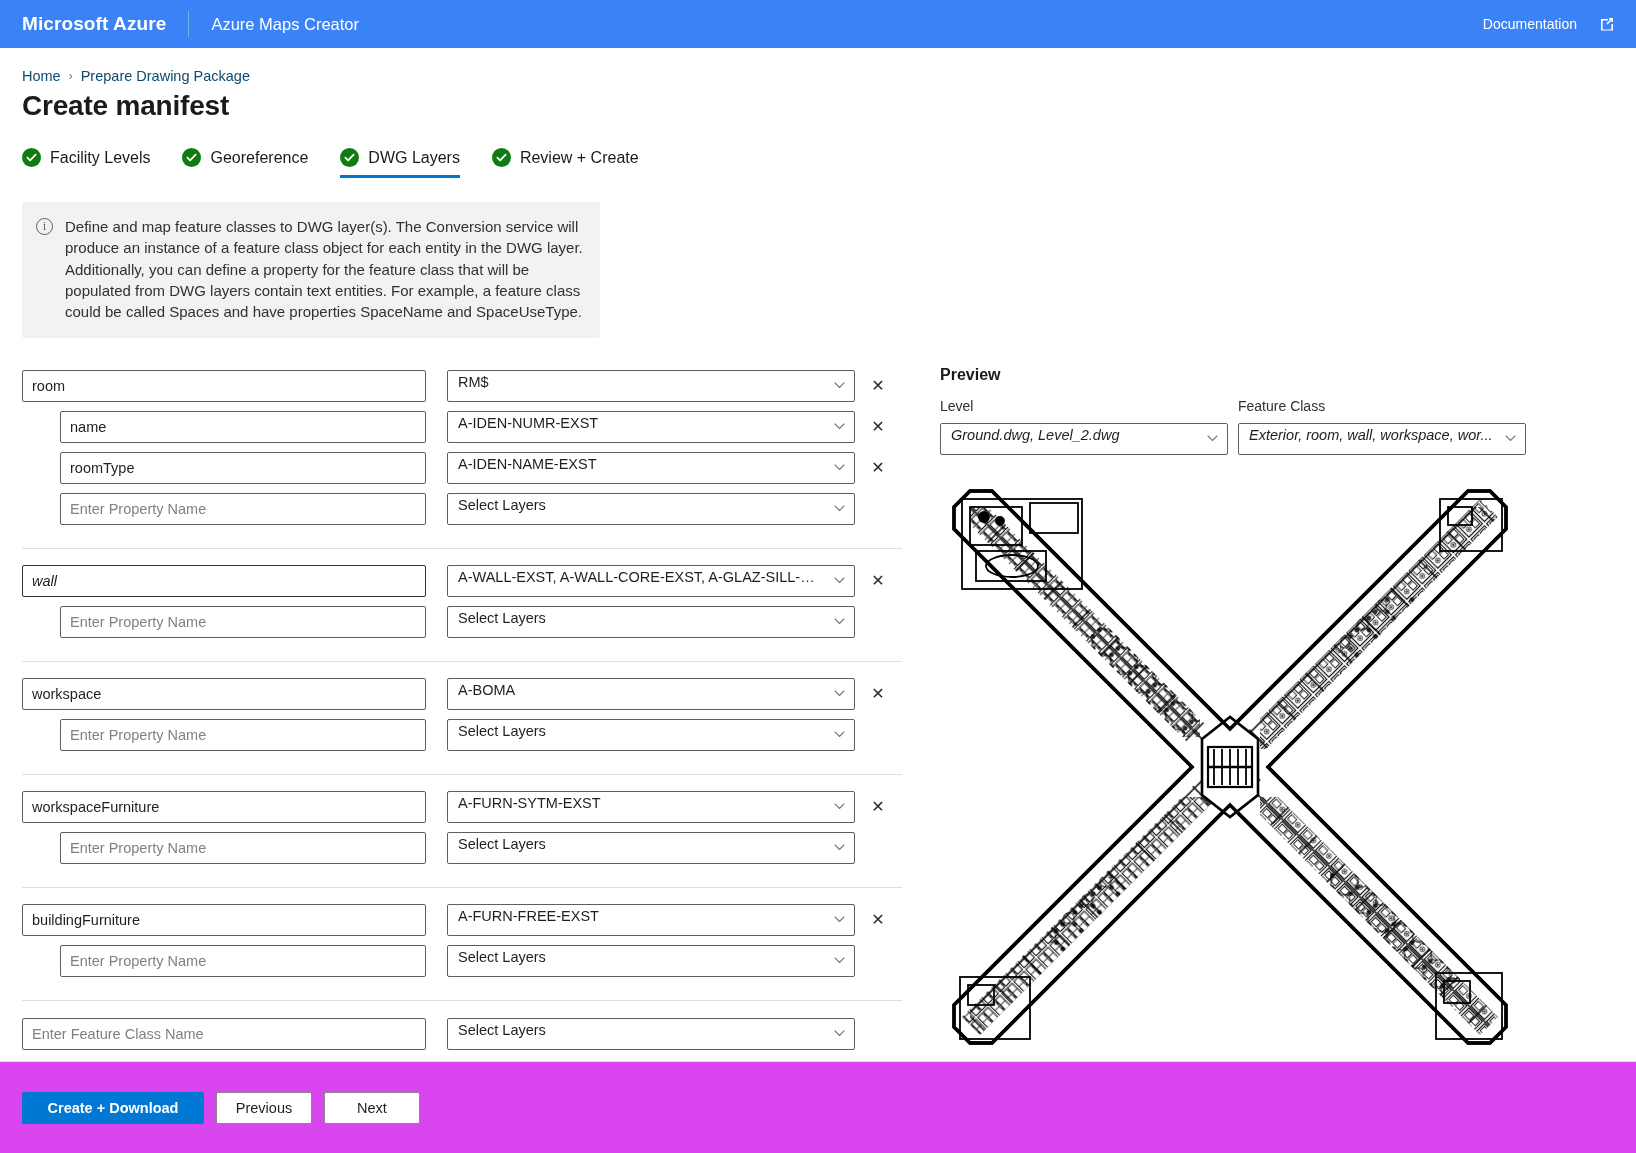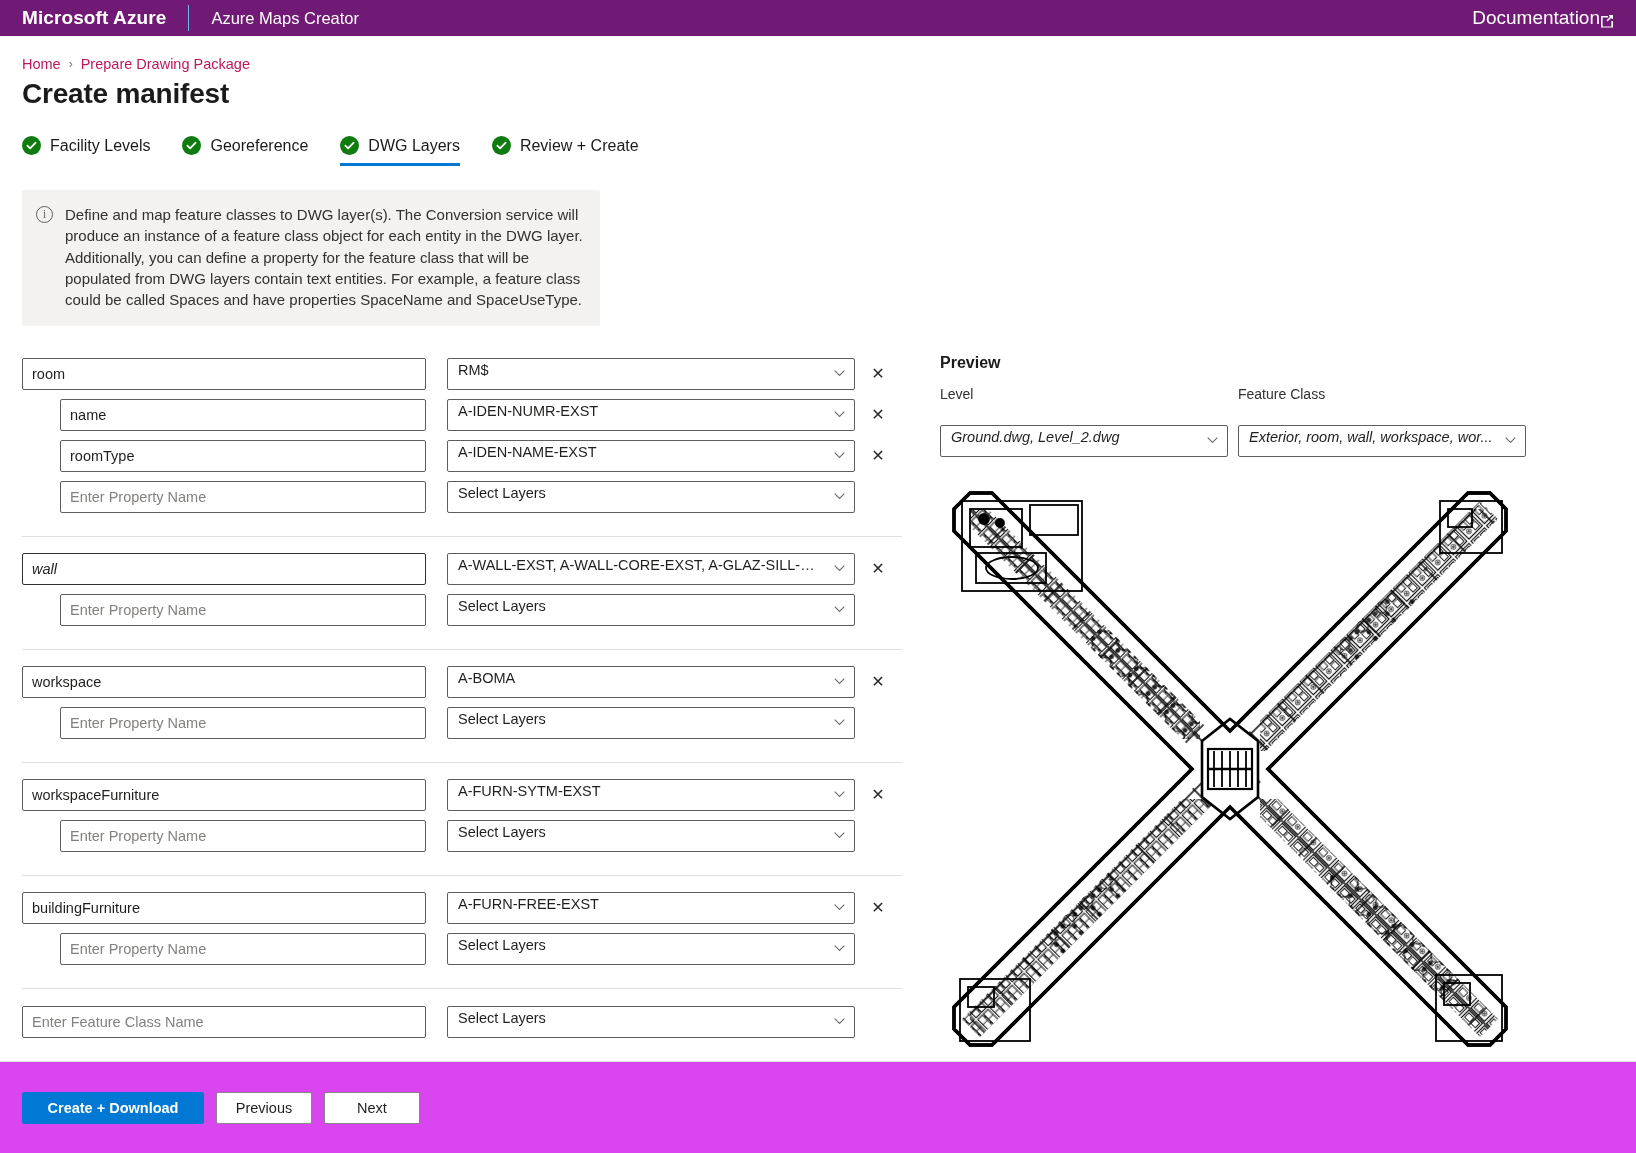--- a/index.html
+++ b/index.html
@@ -7,36 +7,36 @@
   body {
     width:1636px; height:1153px;
     background:#ffffff;
     font-family:"Liberation Sans", sans-serif;
     color:#1b1b1b;
     overflow:hidden;
   }
 
   
   .topbar {
-    height:36px; background:#701a75; color:#fff;
+    height:48px; background:#3b82f6; color:#fff;
     display:flex; align-items:center; padding:0 22px;
   }
   .brand { font-size:19px; font-weight:bold; letter-spacing:.1px; }
   .brand-sep { width:1px; height:26px; background:#6cb8ec; margin:0 22px; }
   .app-name { font-size:16.5px; font-weight:normal; }
   .topbar-spacer { flex:1; }
   .doc-link {
-    font-size:19px; color:#fff; text-decoration:none;
-    display:flex; align-items:center; gap:0; cursor:pointer;
+    font-size:14px; color:#fff; text-decoration:none;
+    display:flex; align-items:center; gap:23px; cursor:pointer;
   }
   .ext-icon { display:inline-block; width:14px; height:14px; }
 
   
   .crumbs { padding:20px 22px 0 22px; font-size:14.5px; display:flex; align-items:center; gap:8px; }
-  .crumb-link { color:#be185d; cursor:pointer; }
+  .crumb-link { color:#0c4a6e; cursor:pointer; }
   .crumb-sep { color:#767676; font-size:12px; }
   .page-title { padding:6px 22px 0 22px; font-size:28px; font-weight:600; letter-spacing:-.2px; }
 
   
   .steps { display:flex; align-items:flex-end; gap:0; padding:26px 22px 0 22px; }
   .step { display:flex; align-items:center; gap:9px; padding:0 18px 11px 0; font-size:16px; cursor:pointer; position:relative; }
   .step + .step { margin-left:14px; }
   .step.active { font-weight:normal; }
   .step.active:after {
     content:""; position:absolute; left:0; right:18px; bottom:0;
@@ -101,21 +101,21 @@
     font-family:"Liberation Sans", sans-serif;
   }
   .remove-spacer { width:30px; margin-left:8px; flex:0 0 auto; }
 
   .tail-row { border-top:1px solid #e1dfdd; padding-top:17px; }
 
   
   .preview-title { font-size:16px; font-weight:bold; margin-bottom:14px; }
   .preview-controls { display:flex; gap:10px; }
   .pc { width:288px; }
-  .pc-label { font-size:14px; color:#323130; margin-bottom:23px; }
+  .pc-label { font-size:14px; color:#323130; margin-bottom:9px; }
   .pc .sel-wrap { margin-left:0; width:288px;font-style:italic; }
 
   .plan-box {
     margin-top:22px; width:580px; height:570px;
     background:#fff; position:relative;
   }
   .plan-box svg { display:block; }
 
   
   .footer {

